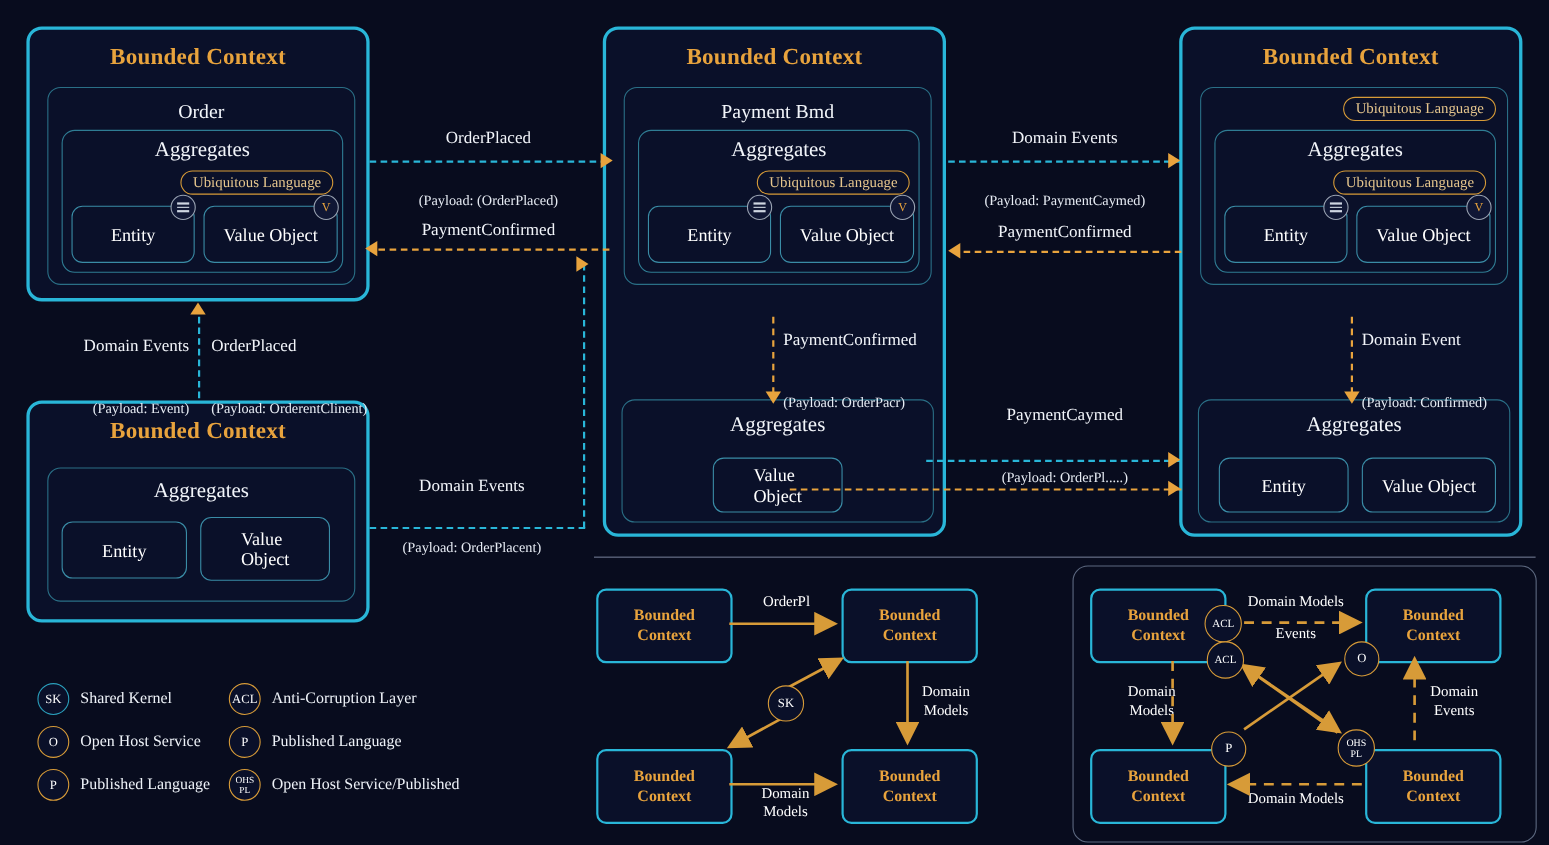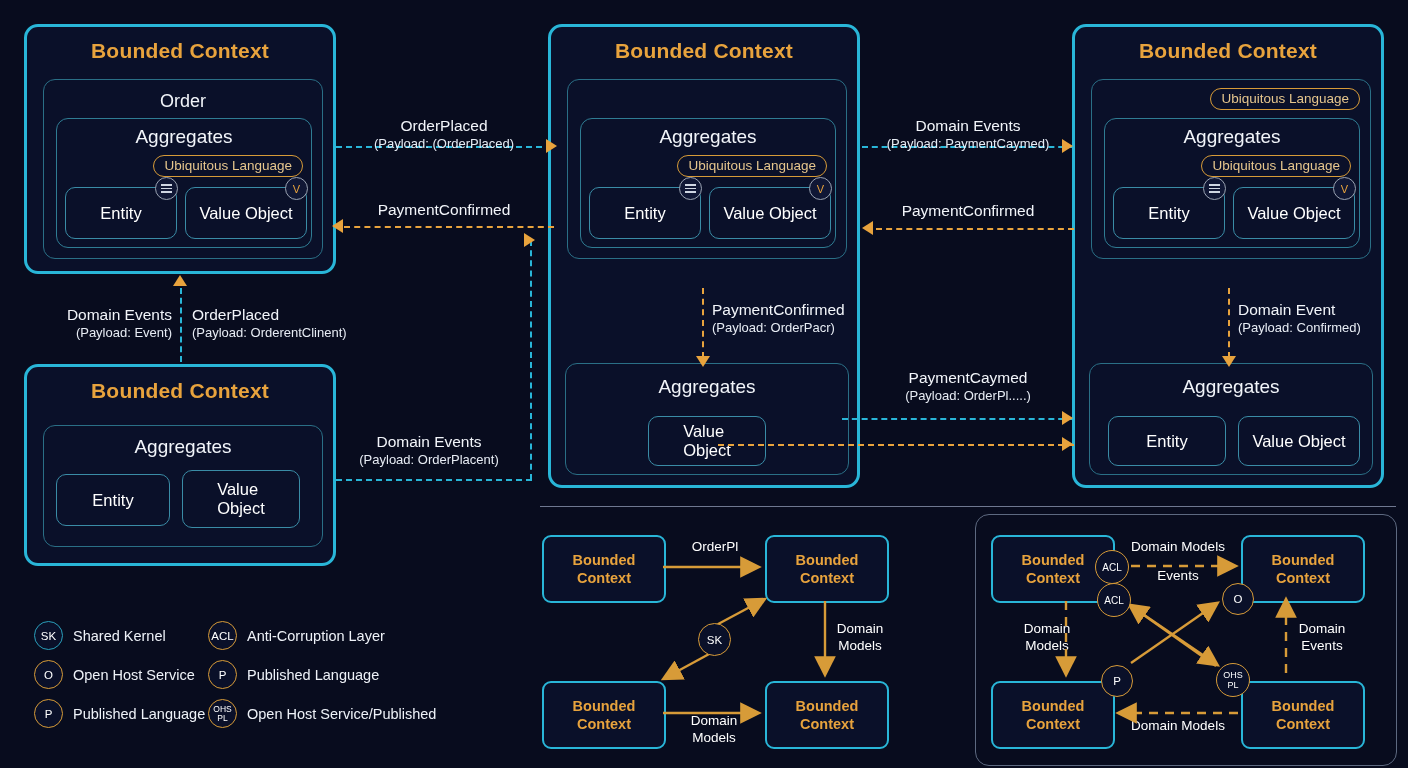--- a/index.html
+++ b/index.html
@@ -4,21 +4,21 @@
 <style>
   html,body{margin:0;padding:0;}
   body{
     width:1408px;height:768px;
     background:#080c1e;
     font-family:"Liberation Sans", sans-serif;
     color:#eef2f8;
     overflow:hidden;
     position:relative;
   }
-  #stage{position:absolute;left:0;top:0;width:1360px;height:768px;}
+  #stage{position:absolute;left:0;top:0;width:1360px;height:768px;font-family:Liberation Serif, serif;}
   .abs{position:absolute;box-sizing:border-box;}
 
   
   .bc-outer{
     border:3px solid #29b6d8;
     border-radius:14px;
     background:#0a1029;
   }
   .bc-title{
     position:absolute;left:0;right:0;
@@ -82,21 +82,21 @@
   .h-dash.cy{border-top-color:#29b6d8;}
   .v-dash{position:absolute;width:0;border-left:2.6px dashed #e8a33d;}
   .v-dash.cy{border-left-color:#29b6d8;}
   .arrow-r{position:absolute;width:0;height:0;border-left:11px solid #e8a33d;border-top:7px solid transparent;border-bottom:7px solid transparent;}
   .arrow-l{position:absolute;width:0;height:0;border-right:11px solid #e8a33d;border-top:7px solid transparent;border-bottom:7px solid transparent;}
   .arrow-d{position:absolute;width:0;height:0;border-top:11px solid #e8a33d;border-left:7px solid transparent;border-right:7px solid transparent;}
   .arrow-u{position:absolute;width:0;height:0;border-bottom:11px solid #e8a33d;border-left:7px solid transparent;border-right:7px solid transparent;}
 
   .conn-label{position:absolute;text-align:center;color:#f2f5fa;}
   .conn-label .t1{font-size:15.5px;line-height:19px;white-space:nowrap;}
-  .conn-label .t2{font-size:13px;line-height:17px;color:#e7ecf4;white-space:nowrap;}
+  .conn-label .t2{font-size:13px;line-height:17px;color:#e7ecf4;white-space:nowrap;margin-top:38px;}
   .conn-label.right{text-align:right;}
   .conn-label.left{text-align:left;}
 
   
   .legend-item{position:absolute;display:flex;align-items:center;}
   .legend-circ{
     width:27px;height:27px;border-radius:50%;
     border:1.7px solid #d79b38;
     display:flex;align-items:center;justify-content:center;
     color:#fff;font-size:11.5px;flex:0 0 auto;
@@ -149,20 +149,21 @@
             </span>
         </div>
         <div class="badge-circ" style="left:228px;top:58px;width:21px;height:21px;">V</div>
       </div>
     </div>
   </div>
 
   <div class="abs bc-outer" style="left:548px;top:24px;width:312px;height:464px;">
     <div class="bc-title" style="top:12px;">Bounded Context</div>
     <div class="abs frame1" style="left:16px;top:52px;width:280px;height:180px;">
+      <div class="frame-label lbl-order" style="top:11px;">Payment Bmd</div>
       <div class="abs frame2" style="left:12px;top:38px;width:256px;height:130px;">
         <div class="frame-label lbl-agg" style="top:7px;">Aggregates</div>
         <div class="ubiq" style="right:8px;top:36px;">Ubiquitous Language</div>
         <div class="leafbox" style="left:8px;top:68px;width:110px;height:50px;">Entity</div>
         <div class="leafbox" style="left:128px;top:68px;width:120px;height:50px;">Value Object</div>
         <div class="badge-circ" style="left:98px;top:58px;width:21px;height:21px;">
           <span class="badge-lines">
               <i></i>
               <i></i>
               <i></i>

